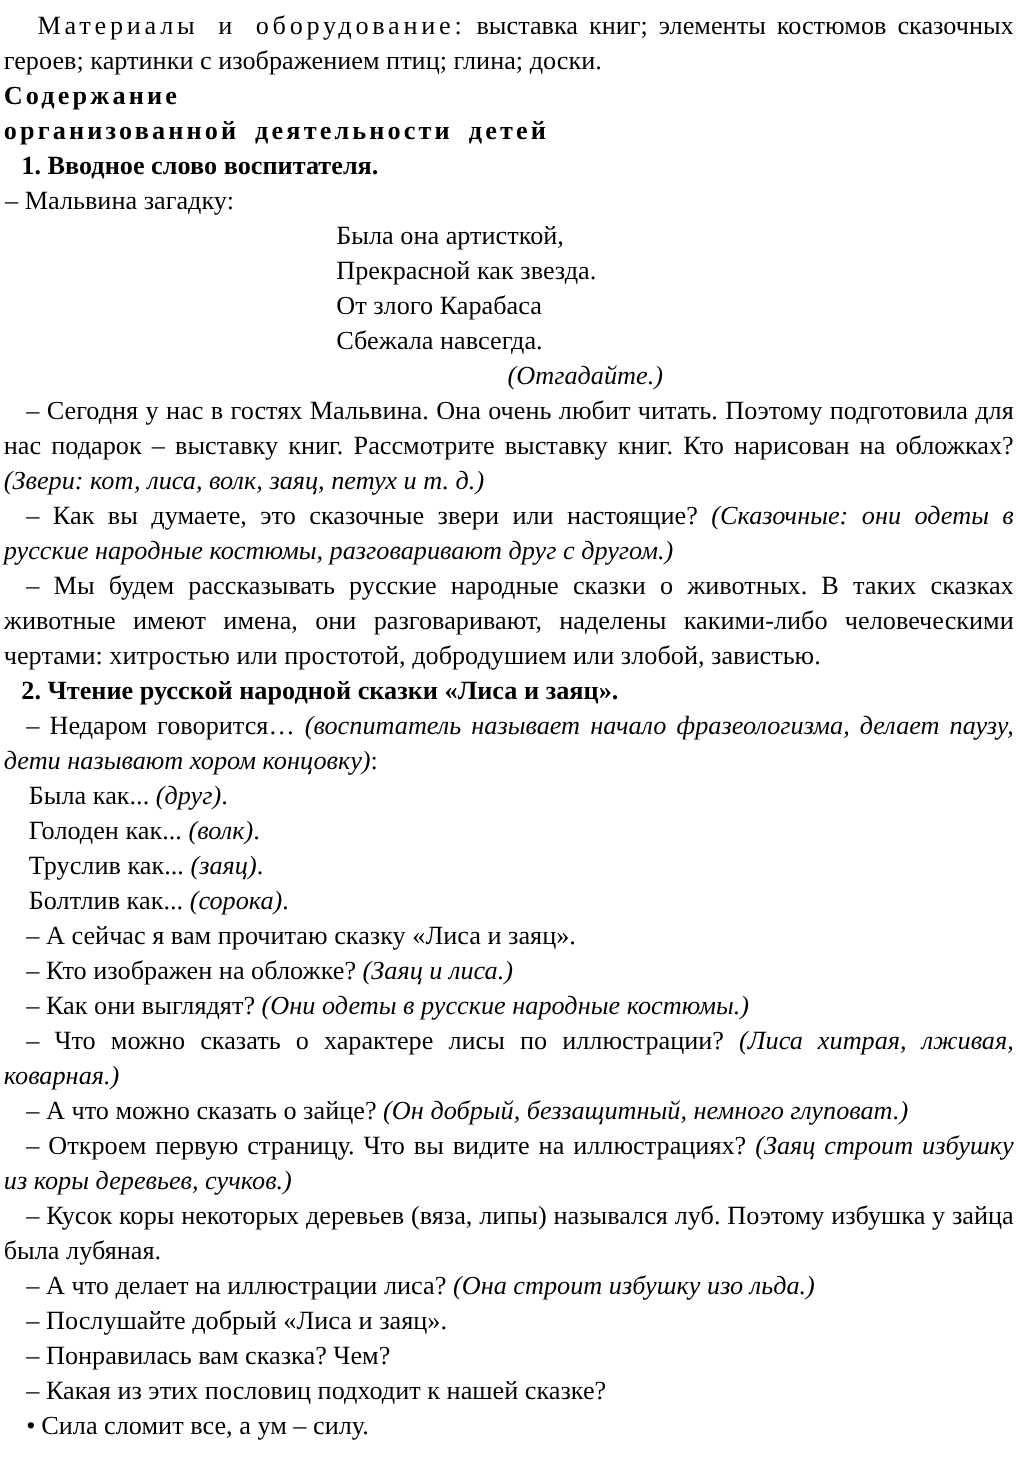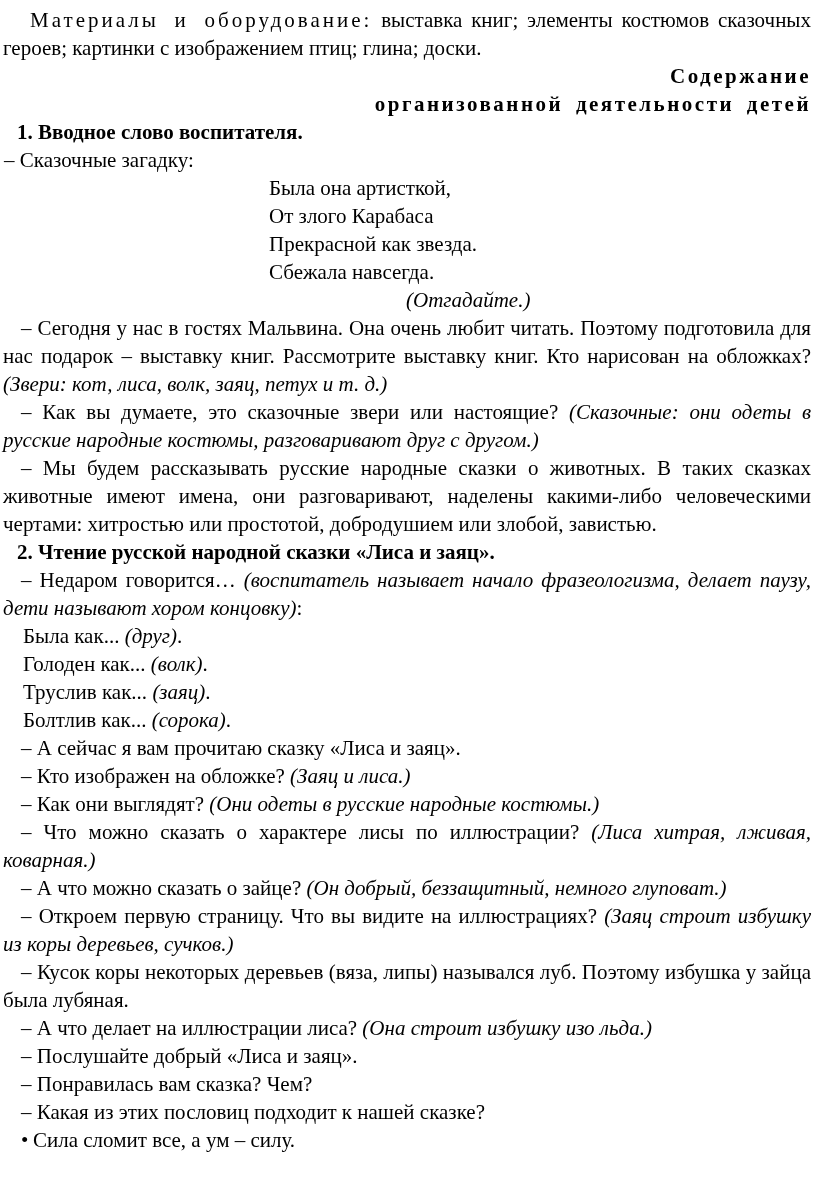--- a/index.html
+++ b/index.html
@@ -23,21 +23,21 @@
 
   .para { text-align: justify; text-indent: 18px; }
   .lead { text-indent: 27px; }
   .flush { text-indent: 1px; }
   .section { text-indent: 14px; margin: 6px 0 2px; }
   .line { text-indent: 20px; }
   .bullet { text-indent: 18px; }
 
   .heading {
     font-weight: bold;
-    text-align: right;
+    text-align: left;
     letter-spacing: 2.5px;
     word-spacing: 5px;
     margin: 8px 0 6px;
   }
   .poem { padding-left: 266px; }
   .poem-attrib { padding-left: 403px; font-style: italic; }
 
   .seg-normal { }
   .seg-italic { font-style: italic; }
   .seg-bold { font-weight: bold; }
@@ -48,25 +48,25 @@
 </head>
 <body>
 
 <div class="doc">
     <p class="para lead"><span class="seg-spaced">Материалы и оборудование:</span><span class="seg-normal"> выставка книг; элементы костюмов сказочных героев; картинки с изображением птиц; глина; доски.</span></p>
     <div class="heading">
       <div>Содержание</div>
       <div>организованной деятельности детей</div>
     </div>
     <p class="para section"><span class="seg-bold">1. Вводное слово воспитателя.</span></p>
-    <p class="para flush"><span class="seg-normal">– Сказочные загадку:</span></p>
+    <p class="para flush"><span class="seg-normal">– Мальвина загадку:</span></p>
     <div class="poem">
       <div class="poem-line">Была она артисткой,</div>
+      <div class="poem-line">Прекрасной как звезда.</div>
       <div class="poem-line">От злого Карабаса</div>
-      <div class="poem-line">Прекрасной как звезда.</div>
       <div class="poem-line">Сбежала навсегда.</div>
     </div>
     <p class="poem-attrib"><span class="seg-italic">(Отгадайте.)</span></p>
     <p class="para"><span class="seg-normal">– Сегодня у нас в гостях Мальвина. Она очень любит читать. Поэтому подготовила для нас подарок – выставку книг. Рассмотрите выставку книг. Кто нарисован на обложках? </span><span class="seg-italic">(Звери: кот, лиса, волк, заяц, петух и т. д.)</span></p>
     <p class="para"><span class="seg-normal">– Как вы думаете, это сказочные звери или настоящие? </span><span class="seg-italic">(Сказочные: они одеты в русские народные костюмы, разговаривают друг с другом.)</span></p>
     <p class="para"><span class="seg-normal">– Мы будем рассказывать русские народные сказки о животных. В таких сказках животные имеют имена, они разговаривают, наделены какими-либо человеческими чертами: хитростью или простотой, добродушием или злобой, завистью.</span></p>
     <p class="para section"><span class="seg-bold">2. Чтение русской народной сказки «Лиса и заяц».</span></p>
     <p class="para"><span class="seg-normal">– Недаром говорится… </span><span class="seg-italic">(воспитатель называет начало фразеологизма, делает паузу, дети называют хором концовку)</span><span class="seg-normal">:</span></p>
     <p class="line"><span class="seg-normal">Была как... </span><span class="seg-italic">(друг)</span><span class="seg-normal">.</span></p>
     <p class="line"><span class="seg-normal">Голоден как... </span><span class="seg-italic">(волк)</span><span class="seg-normal">.</span></p>

